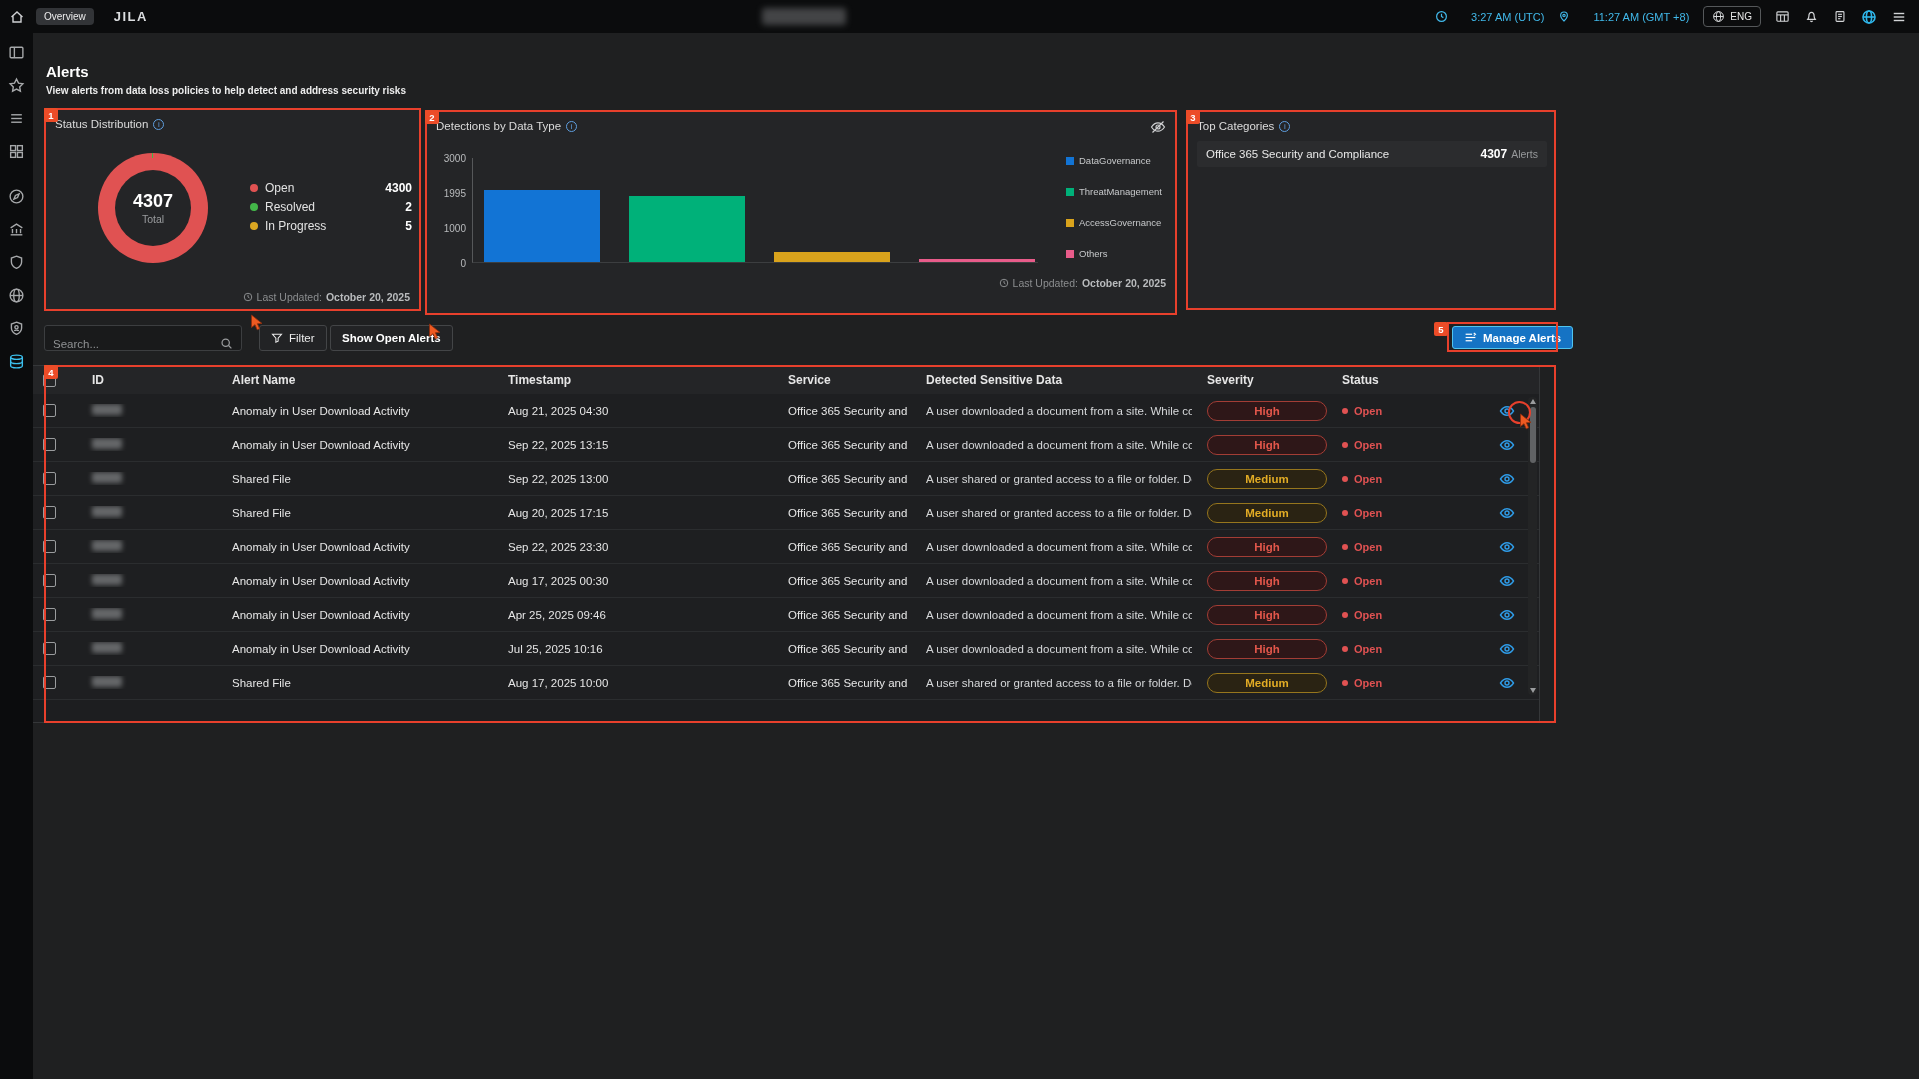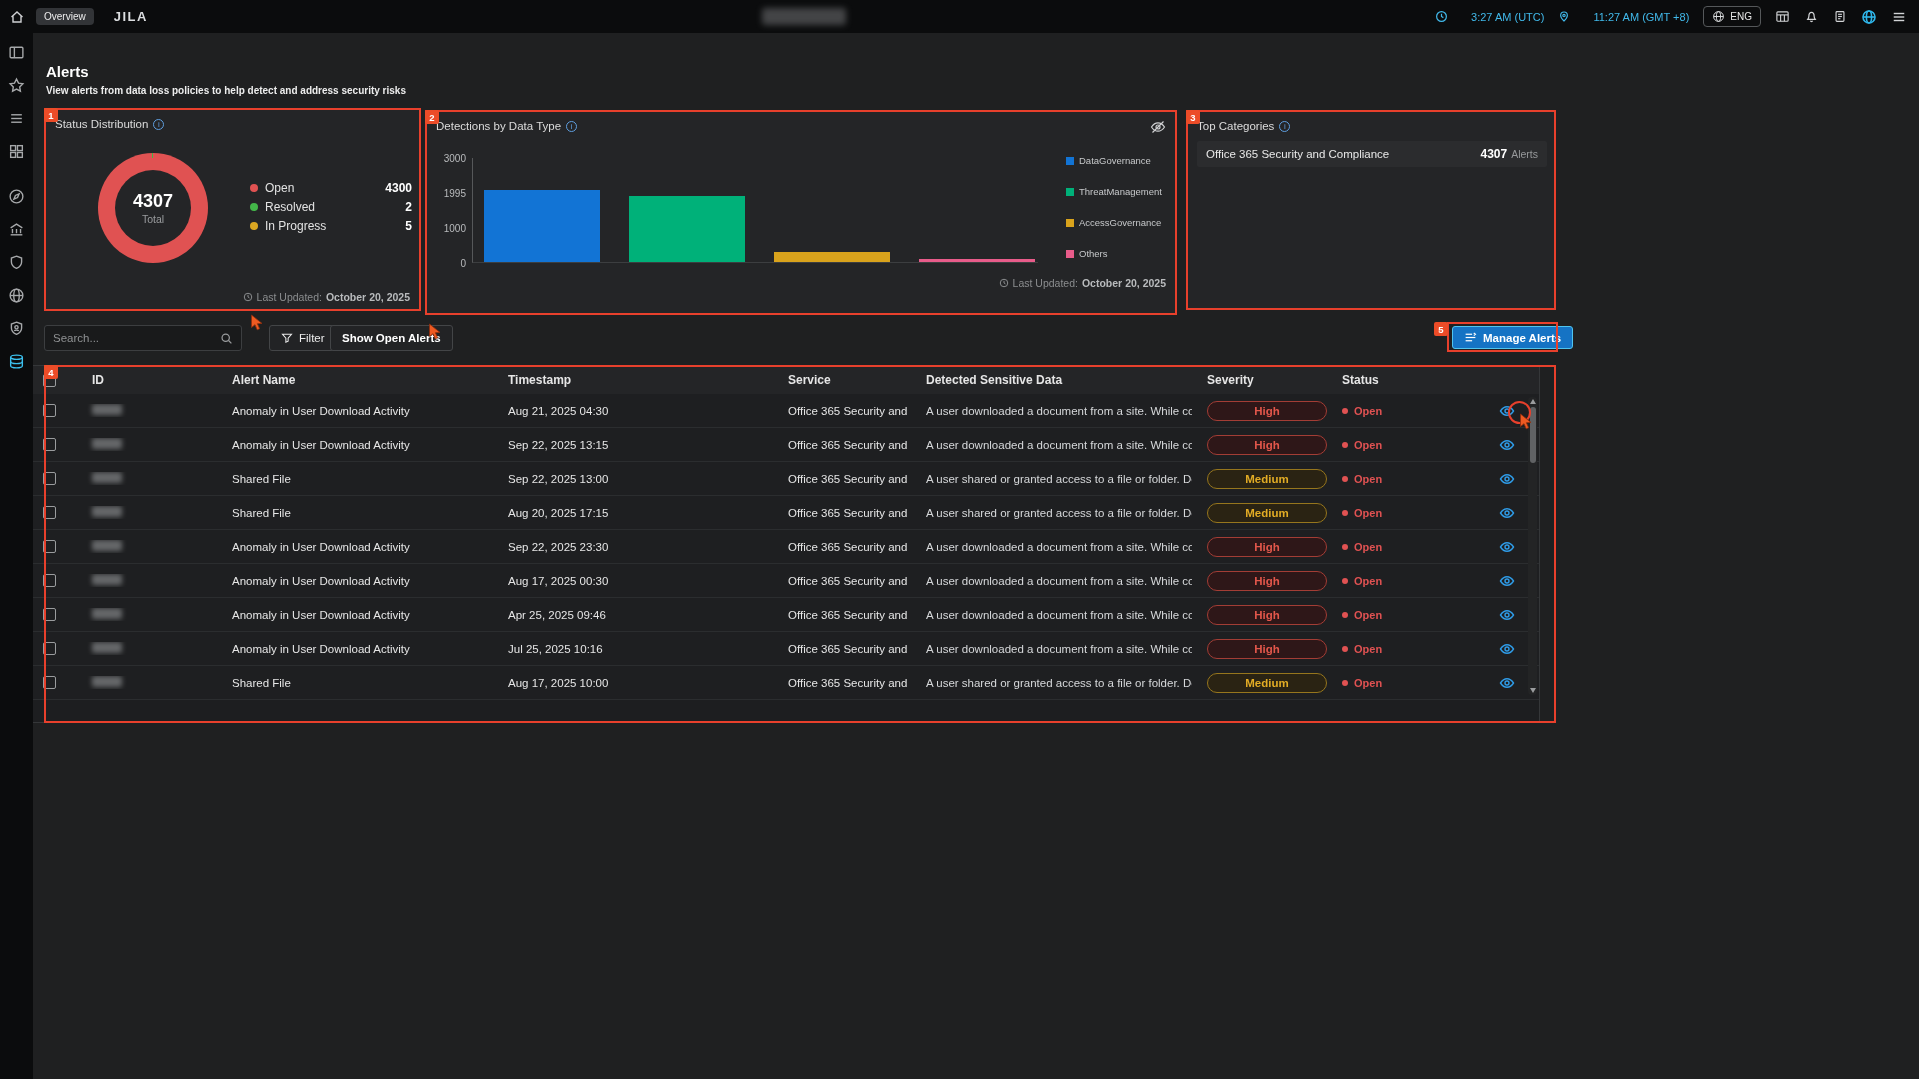--- a/index.html
+++ b/index.html
@@ -59,25 +59,25 @@
   .hide-btn{position:absolute;right:10px;top:8px;cursor:pointer}
   #card-detections .card-updated{top:166px}
 
   #card-categories{left:1186px;top:110px;width:370px;height:200px}
   .cat-row{position:absolute;left:10px;top:30px;width:350px;height:26px;background:#2b2c2e;border-radius:2px;display:flex;align-items:center;padding:0 9px;cursor:pointer}
   .cat-name{flex:1;font-size:11.5px;color:#e8e8e8;white-space:nowrap;overflow:hidden}
   .cat-count{font-size:12px;font-weight:700;color:#fff;margin-right:4px}
   .cat-unit{font-size:10.5px;color:#97999b}
 
   
-  .search-box{position:absolute;left:44px;top:325px;width:198px;height:26px;background:#191a1b;border:1px solid #3c3e40;border-radius:3px;display:flex;align-items:center;padding:0 8px}
+  .search-box{position:absolute;left:44px;top:325px;width:198px;height:26px;background:#191a1b;border:1px solid #3c3e40;border-radius:3px;display:flex;align-items:flex-end;padding:0 8px}
   .search-box input{flex:1;background:transparent;border:none;outline:none;color:#e8e8e8;font-size:11.5px;font-family:"Liberation Sans",sans-serif}
   .search-box input::placeholder{color:#8f9193}
   .btn{position:absolute;height:26px;display:flex;align-items:center;gap:6px;padding:0 11px;border:1px solid #434547;border-radius:3px;background:#222325;color:#ececolor;color:#ececec;font-size:11.5px;cursor:pointer;white-space:nowrap}
-  #btn-filter{left:269px;top:325px}
+  #btn-filter{left:259px;top:325px}
   #btn-show-open{left:330px;top:325px;font-weight:700;color:#fff}
   #btn-manage{left:1452px;top:326px;height:23px;background:#1573c4;border:1.5px solid #4fc4ef;font-weight:700;color:#fff;border-radius:3px}
 
   
   .tablebox{position:absolute;left:28px;top:365px;width:1512px;height:358px;background:#1d1e20;border:1px solid #353739}
   .tgrid{display:grid;grid-template-columns:48px 140px 276px 280px 138px 281px 135px 145px 69px;align-items:center}
   .thead{height:28px;background:#242527;font-weight:700;font-size:12px;color:#e6e6e6}
   .thead .cell{cursor:pointer}
   .tbody{height:306px;overflow:hidden}
   .tr{height:34px;border-bottom:1px solid #2b2d2f;background:#1e1f21;font-size:11.5px;color:#e6e6e6}

